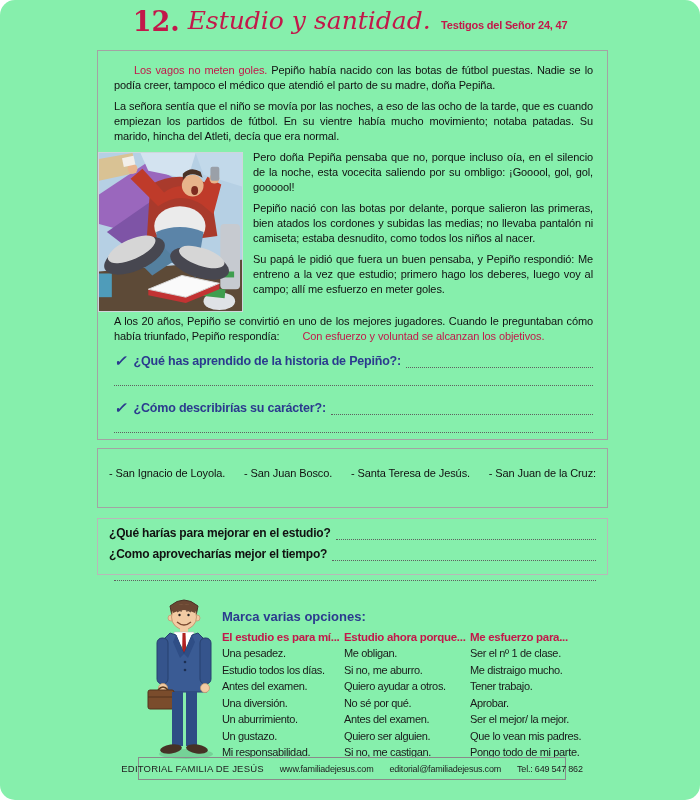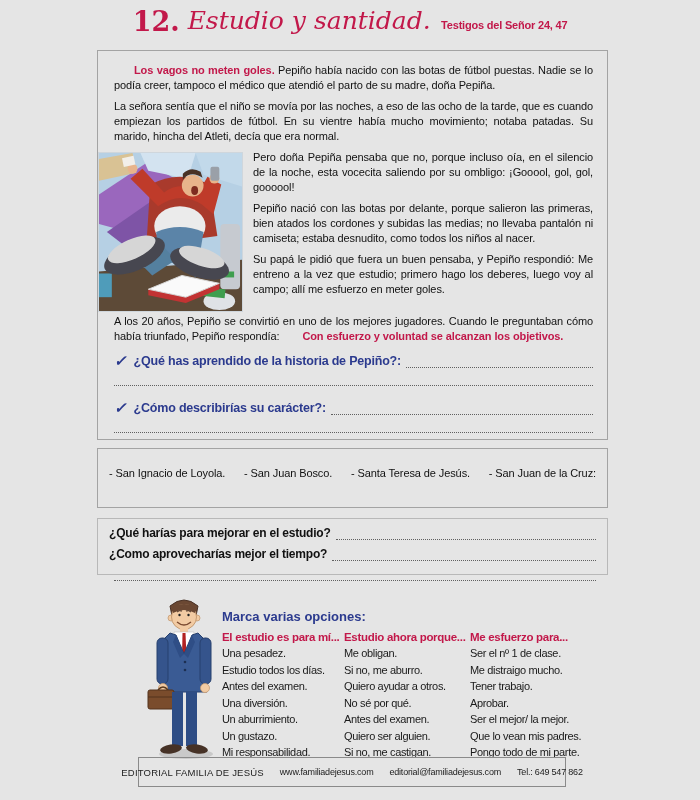--- a/index.html
+++ b/index.html
@@ -1,29 +1,29 @@
 <!DOCTYPE html>
 <html><head>
 <meta charset="utf-8">
 <style>
   * { margin:0; padding:0; box-sizing:border-box; }
   html,body { width:700px; height:800px; background:#ffffff; font-family:"Liberation Sans", sans-serif; color:#111; }
-  #page { position:relative; width:700px; height:800px; background:#e5e5e5; overflow:hidden; }
+  #page { position:relative; width:700px; height:800px; background:#86efac; overflow:hidden;border-radius:15px; }
 
   
   .title-row { position:absolute; top:6px; left:0; width:700px; text-align:center; color:#c2184a; white-space:nowrap; }
   .t-num  { font-family:"DejaVu Serif", serif; font-weight:bold; font-size:27px; vertical-align:-2px; }
   .t-main { font-family:"DejaVu Serif", serif; font-style:italic; font-size:25px; margin:0 6px 0 8px; }
   .t-ref  { font-weight:bold; font-size:11px; letter-spacing:-0.2px; }
 
   
   .box-main { position:absolute; left:97px; top:50px; width:511px; height:390px;
               border:1px solid #a3a3a3; padding:12px 14px 8px 16px; overflow:hidden; }
   .box-main p { font-size:11px; line-height:15px; text-align:justify; margin-bottom:6px; letter-spacing:-0.1px; }
-  .rb { color:#c2184a; font-weight:bold;padding-left:20px; }
+  .rb { color:#c2184a; font-weight:normal;padding-left:20px; }
   .bb { font-weight:normal; }
   .illus { float:left; width:145px; height:160px; margin:2px 10px 2px -16px; border:1px solid #cfd6dc; }
   .illus svg { display:block; width:100%; height:100%; }
   .clear { clear:both; }
 
   .q-row { display:flex; align-items:flex-end; margin-top:10px; }
   .chk { color:#2b3a8e; font-weight:bold; font-style:italic; font-size:15px; margin-right:7px; line-height:14px; }
   .qlabel { color:#2b3a8e; font-weight:bold; font-size:12.5px; white-space:nowrap; letter-spacing:-0.2px; line-height:14px; }
   .dots { flex:1; border-bottom:1.5px dotted #606060; margin-left:5px; height:12px; }
   .dotline { border-bottom:1.5px dotted #606060; height:1px; margin-top:17px; }
@@ -45,21 +45,21 @@
   .man { position:absolute; left:140px; top:594px; width:88px; height:168px; }
   .man svg { display:block; width:100%; height:100%; }
   .opt-title { position:absolute; left:222px; top:609px; color:#2b3a8e; font-weight:bold; font-size:13px; }
   .opt-col { position:absolute; top:631px; white-space:nowrap; }
   .opt-col.c1 { left:222px; } .opt-col.c2 { left:344px; } .opt-col.c3 { left:470px; }
   .opt-header { color:#c2184a; font-weight:bold; font-size:11.5px; letter-spacing:-0.3px; margin-bottom:2px; }
   .opt-col ul { list-style:none; }
   .opt-col li { font-size:11px; line-height:16.5px; letter-spacing:-0.35px; color:#1a1a1a; }
 
   
-  .footer-box { position:absolute; left:138px; top:757px; width:428px; height:30px;
+  .footer-box { position:absolute; left:138px; top:757px; width:428px; height:23px;
                 border:1px solid #8a8a8a; display:flex; align-items:center; justify-content:center;
                 gap:16px; font-size:9px; letter-spacing:-0.2px; white-space:nowrap; color:#222; }
   .footer-box .pub { font-size:9.5px; letter-spacing:0.2px; }
 </style>
 </head>
 <body>
 
 <div id="page">
 
   <div class="title-row">

